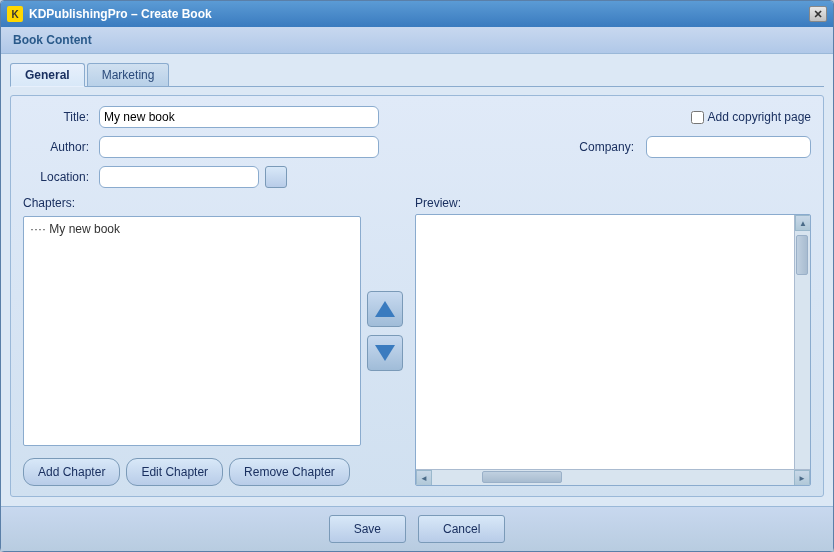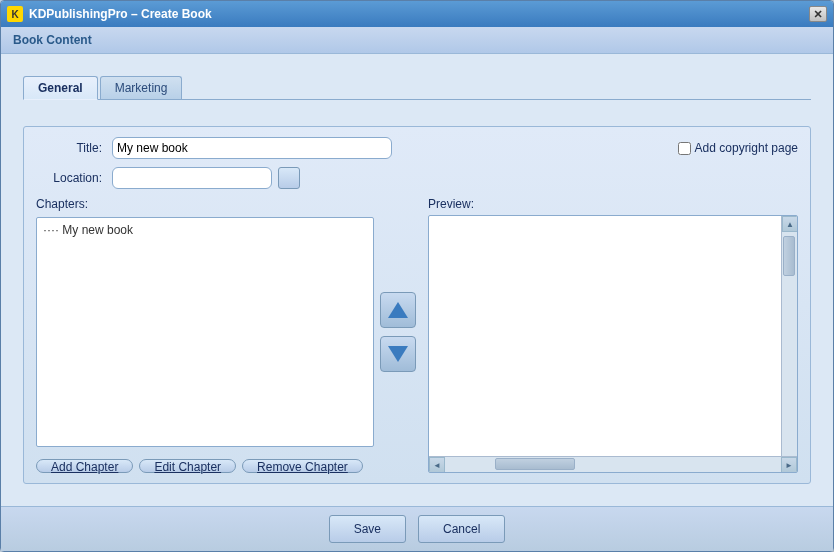--- a/index.html
+++ b/index.html
@@ -68,24 +68,24 @@
     .section-header {
       background: linear-gradient(to bottom, #c8d8ef, #b0c8e8);
       padding: 6px 12px;
       font-size: 12px;
       font-weight: bold;
       color: #2a5a8a;
       border-bottom: 1px solid #9ab8d8;
     }
     .content-area {
       flex: 1;
-      padding: 22px;
-      display: flex;
-      flex-direction: column;
-      gap: 26px;
+      padding: 9px;
+      display: flex;
+      flex-direction: column;
+      gap: 8px;
     }
     .tabs {
       display: flex;
       gap: 2px;
       border-bottom: 1px solid #8aabce;
     }
     .tab {
       padding: 4px 14px;
       background: linear-gradient(to bottom, #d0e0f0, #b8d0e8);
       border: 1px solid #8aabce;
@@ -296,29 +296,28 @@
       position: absolute;
       top: 1px;
       left: 50px;
     }
     .chapter-btns {
       display: flex;
       gap: 6px;
       margin-top: 6px;
     }
     .chapter-action-btn {
-      height: 14px;
+      height: 28px;
       padding: 0 14px;
       background: linear-gradient(to bottom, #d8e8f8, #b8cce8);
       border: 1px solid #7a9ab8;
       border-radius: 11px;
       cursor: pointer;
       font-size: 12px;
       color: #1a3060;
-      text-decoration: underline;
     }
     .footer {
       display: flex;
       justify-content: center;
       gap: 12px;
       padding: 8px 12px;
       background: linear-gradient(to bottom, #c8d8ef, #b8cce0);
       border-top: 1px solid #9ab8d8;
     }
     .footer-btn {
@@ -374,20 +373,28 @@
         <span class="form-label">Title:</span>
         <input class="form-input" type="text" value="My new book" style="">
         <div class="right-section">
           <div class="checkbox-row">
             <input type="checkbox" style="">
             <span class="checkbox-label">Add copyright page</span>
           </div>
         </div>
       </div>
 
+      <div class="form-row">
+        <span class="form-label">Author:</span>
+        <input class="form-input" type="text" style="">
+        <div class="right-section">
+          <span class="form-label">Company:</span>
+          <input class="form-input" type="text" style="max-width: 220px;">
+        </div>
+      </div>
 
       <div class="form-row">
         <span class="form-label">Location:</span>
         <input class="form-input form-input-wide" type="text" style="max-width: 160px;">
         <button class="browse-btn"></button>
       </div>
 
       <div class="two-col">
 
         <div class="left-col">

